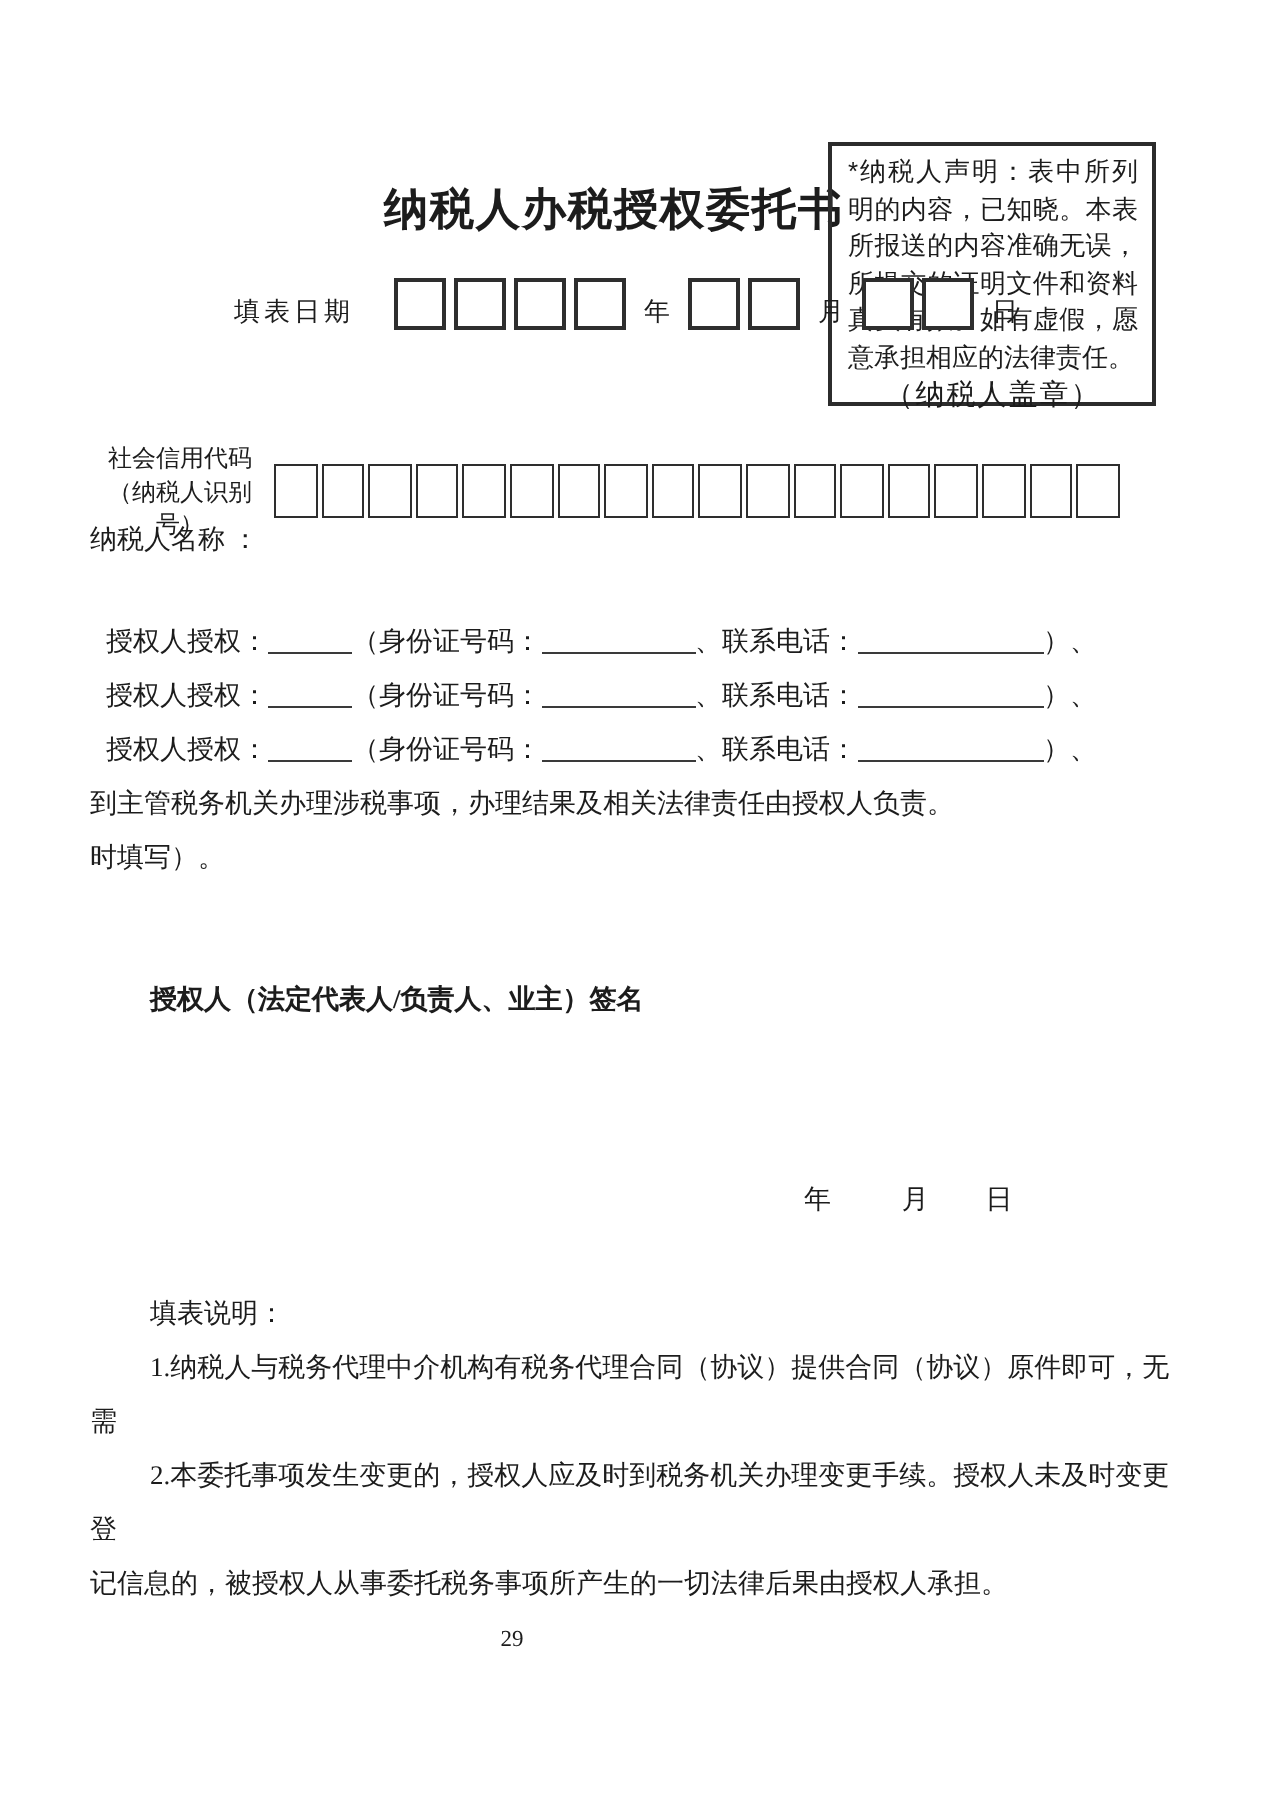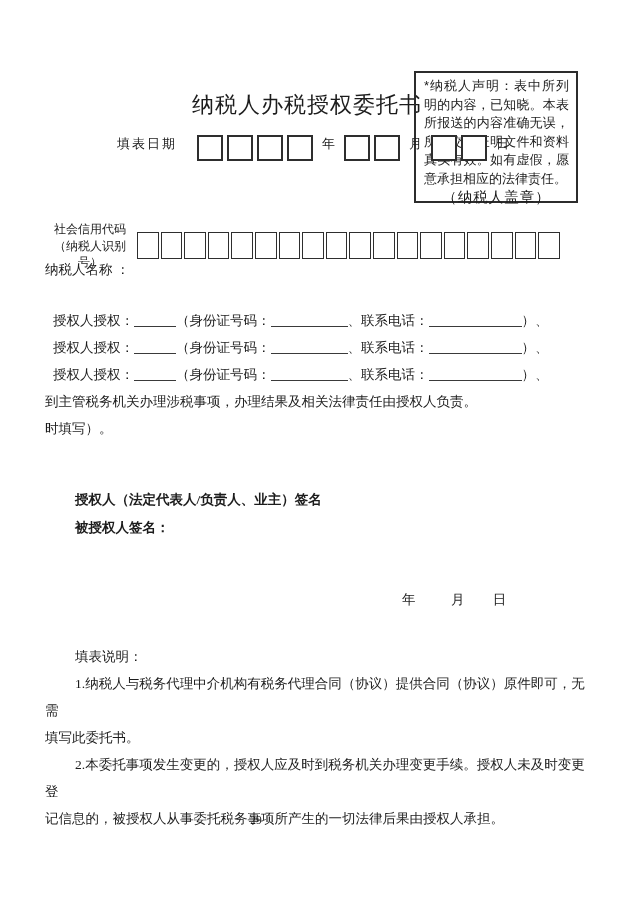--- a/index.html
+++ b/index.html
@@ -11,21 +11,21 @@
     font-family:"Liberation Serif","DejaVu Serif",serif;
     color:#1c1c1c;
     overflow:hidden;
   }
 
   
   .doc-title {
     position:absolute; left:0; top:90; width:614px;
     top:90px;
     text-align:center;
-    font-size:22px; font-weight:normal; letter-spacing:1px;
+    font-size:22px; font-weight:bold; letter-spacing:1px;
   }
 
   
   .decl-box {
     position:absolute; left:414px; top:71px; width:164px; height:132px;
     border:2px solid #2c2c2c; box-sizing:border-box;
     padding:4px 7px 0 8px;
   }
   .decl-text {
     margin:0; font-size:13px; line-height:18.5px; text-align:justify;
@@ -34,21 +34,21 @@
     font-family:"Liberation Sans","DejaVu Sans",sans-serif;
     font-weight:normal; font-size:13px;
   }
   .decl-stamp {
     margin:0; text-align:center; font-size:14.5px; letter-spacing:1px;
   }
 
   
   .date-row {
     position:absolute; left:117px; top:135px; height:30px;
-    display:flex; align-items:flex-start;
+    display:flex; align-items:flex-end;
     font-size:13px;
   }
   .date-row .row-label { margin-right:20px; letter-spacing:2px; }
   .box-row { display:flex; }
   .date-cell {
     width:26px; height:26px; box-sizing:border-box;
     border:2px solid #2e2e2e; background:#fff; margin-right:4px;
   }
   .date-cell:last-child { margin-right:0; }
   .unit-label { margin:0 9px; }
@@ -191,32 +191,30 @@
     </div>
     <div>到主管税务机关办理涉税事项，办理结果及相关法律责任由授权人负责。</div>
   </div>
 
   <div class="former-block">
     <div>时填写）。</div>
   </div>
 
   <div class="sign-block">
     <div class="sign-line">授权人（法定代表人/负责人、业主）签名</div>
-    <div class="sign-line">被授权人签名：</div>
   </div>
 
   <div class="ymd-line">
     <span>年</span>
     <span class="ymd-month">月</span>
     <span class="ymd-day">日</span>
   </div>
 
   <div class="instr-block">
     <div class="indent">填表说明：</div>
     <div class="indent">1.纳税人与税务代理中介机构有税务代理合同（协议）提供合同（协议）原件即可，无需</div>
-    <div>填写此委托书。</div>
     <div class="indent">2.本委托事项发生变更的，授权人应及时到税务机关办理变更手续。授权人未及时变更登</div>
     <div>记信息的，被授权人从事委托税务事项所产生的一切法律后果由授权人承担。</div>
   </div>
 
   <div class="page-number">29</div>
 
 </div>
 
 </body></html>

